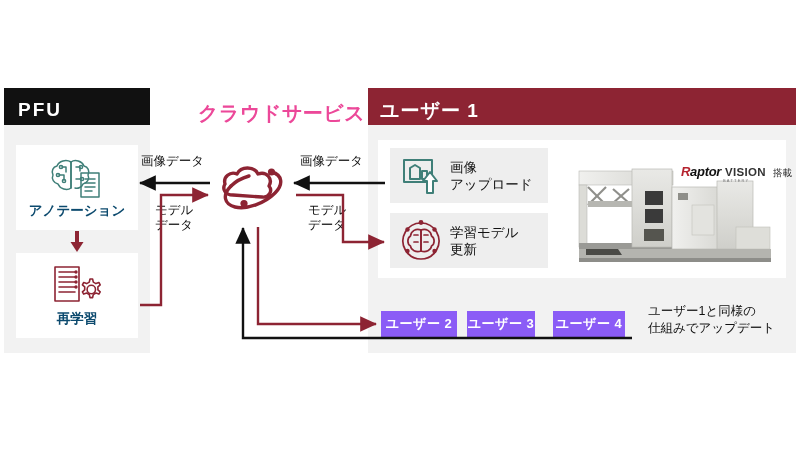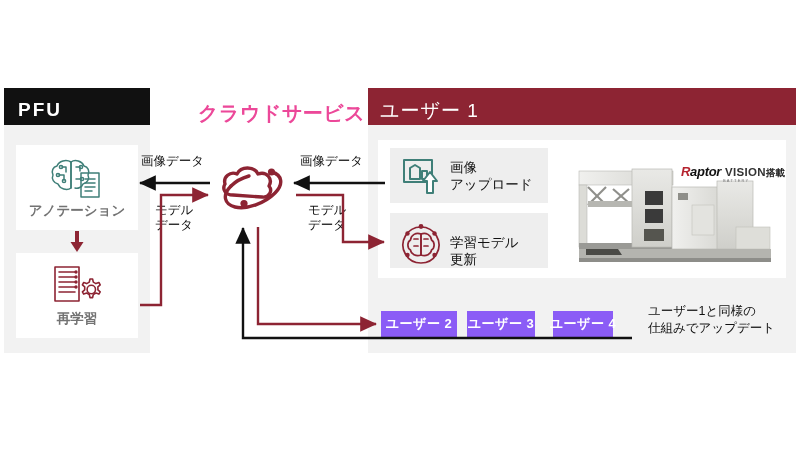--- a/index.html
+++ b/index.html
@@ -57,21 +57,21 @@
     left: 16px; top: 145px;
     width: 122px; height: 85px;
   }
   #pfu-card-retrain {
     left: 16px; top: 253px;
     width: 122px; height: 85px;
   }
   .pfu-card-label {
     font-size: 13.5px;
     font-weight: bold;
-    color: #737373;
+    color: #0c4a6e;
     letter-spacing: 0px;
     margin-top: 3px;
     white-space: nowrap;
   }
 
   
   #pfu-down-arrow {
     position: absolute;
     left: 70px; top: 231px;
     width: 14px; height: 22px;
@@ -126,40 +126,40 @@
     position: absolute;
     left: 368px; top: 88px;
     width: 428px; height: 37px;
     background: #8d2433;
   }
   #user-header-label {
     position: absolute;
     left: 380px; top: 98px;
     color: #ffffff;
     font-size: 19px;
-    font-weight: normal;
+    font-weight: bold;
     letter-spacing: 1px;
   }
   #user-white-card {
     position: absolute;
     left: 378px; top: 140px;
     width: 408px; height: 138px;
     background: #ffffff;
   }
 
   .feature-row {
     position: absolute;
     left: 390px;
     width: 158px; height: 55px;
     background: #eeeeee;
     display: flex;
     align-items: center;
   }
   #feature-upload { top: 148px; }
-  #feature-model  { top: 213px; align-items: flex-end; }
+  #feature-model  { top: 213px; }
   .feature-icon {
     width: 46px;
     height: 46px;
     margin-left: 8px;
     flex: 0 0 auto;
   }
   .feature-label {
     font-size: 13.5px;
     font-weight: normal;
     color: #111111;
@@ -200,42 +200,43 @@
   }
   #raptor-sub {
     position: absolute;
     left: 42px; top: 14px;
     font-size: 4px;
     color: #777777;
     letter-spacing: 1.2px;
   }
   #raptor-tag {
     font-size: 9.5px;
-    font-weight: bold;
+    font-weight: normal;
     color: #222222;
+    margin-left: 7px;
   }
 
   
   .user-chip {
     position: absolute;
     top: 311px;
     height: 26px;
     background: #8b5cf6;
     color: #ffffff;
     font-size: 13px;
     font-weight: bold;
     letter-spacing: 0.5px;
     display: flex;
     align-items: center;
     justify-content: center;
     white-space: nowrap;
   }
   #chip-user2 { left: 381px; width: 76px; }
   #chip-user3 { left: 467px; width: 68px; }
-  #chip-user4 { left: 553px; width: 60px; }
+  #chip-user4 { left: 553px; width: 72px; }
 
   #bottom-note {
     position: absolute;
     left: 648px; top: 303px;
     font-size: 12.5px;
     color: #111111;
     line-height: 17px;
     white-space: nowrap;
   }
 </style>

